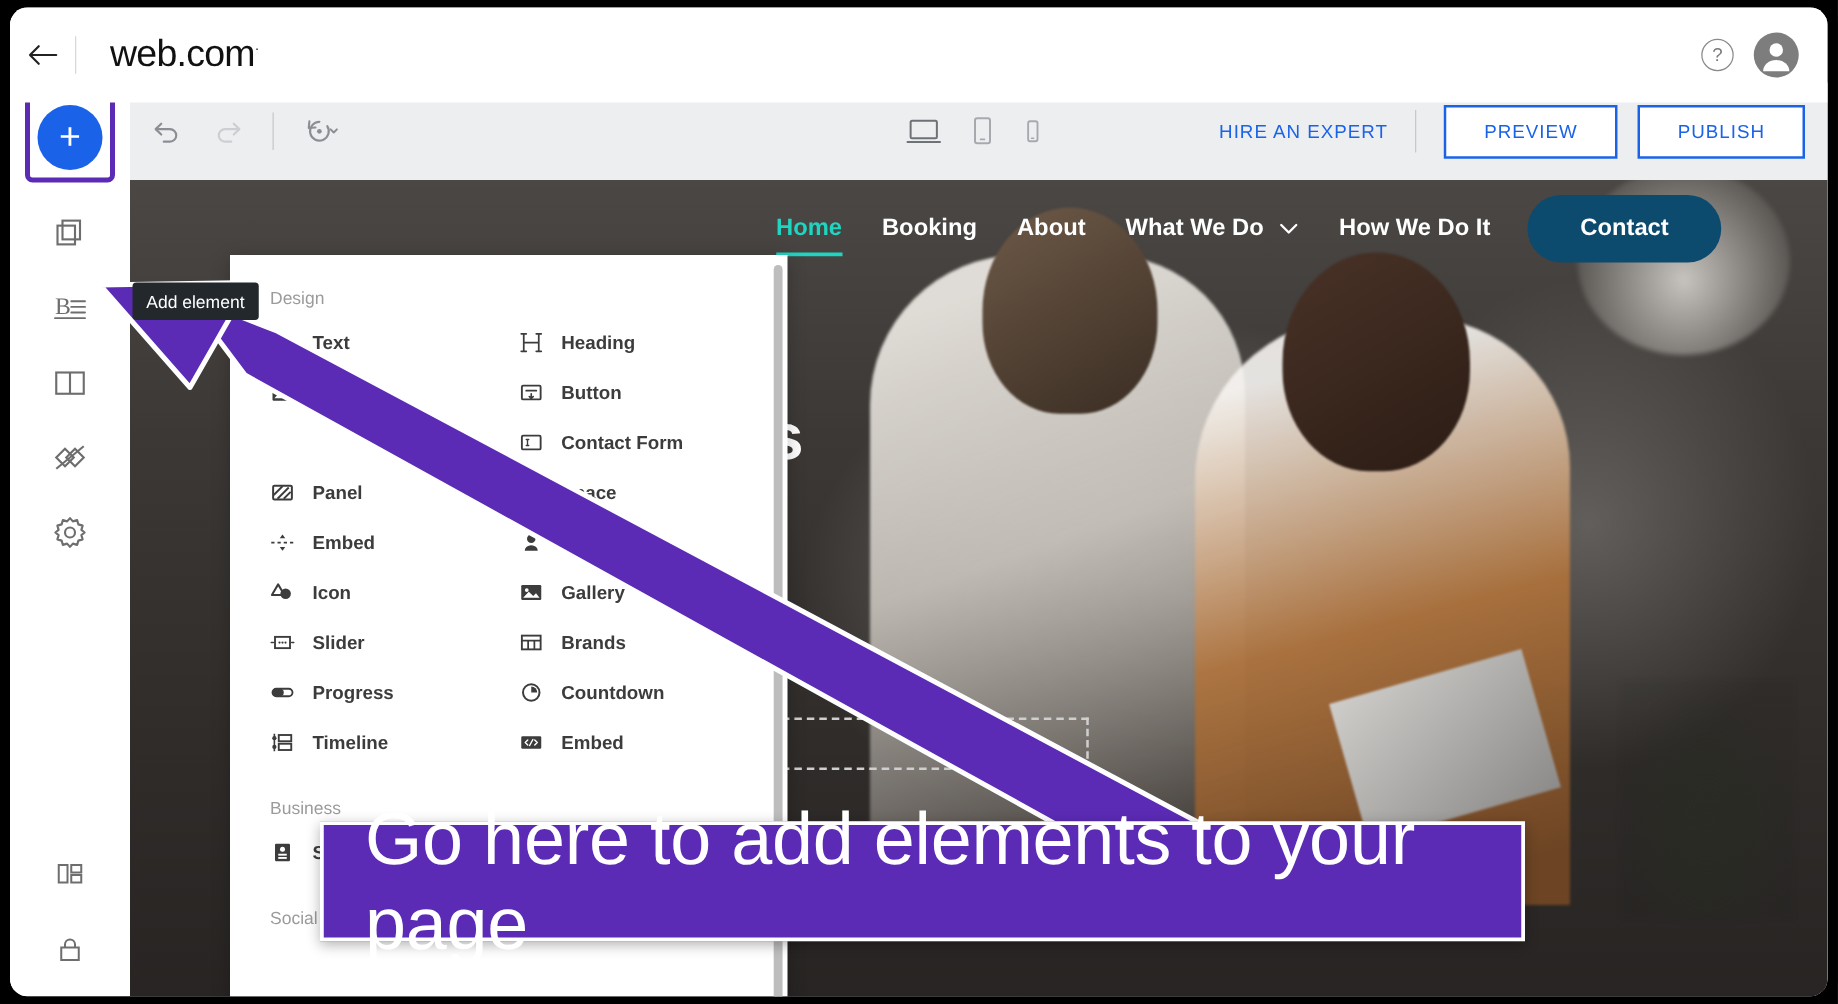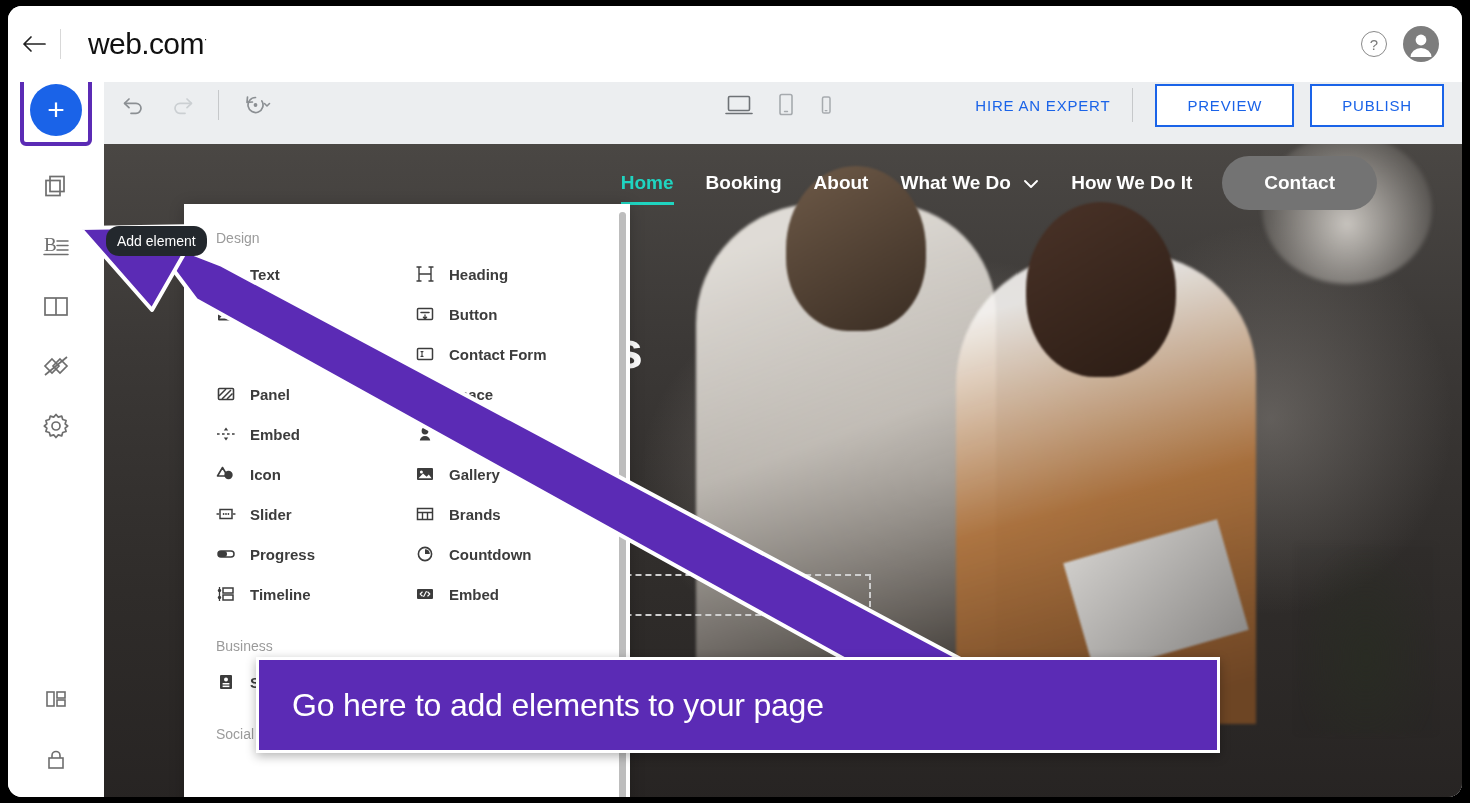--- a/index.html
+++ b/index.html
@@ -217,21 +217,21 @@
     cursor: pointer; position: relative; white-space: nowrap;
     font-family: "Liberation Sans", sans-serif;
   }
   .nav-item.active { color: #1fd4c0; }
   .nav-item.active::after {
     content: ''; position: absolute; left: 0; right: 0; bottom: -11px;
     height: 3px; background: #1fd4c0;
   }
   .nav-chev { display: inline-block; margin-left: 7px; }
   .nav-contact {
-    background: #737373; color: #fff;
+    background: #0c4a6e; color: #fff;
     font-size: 19px; font-weight: 700;
     padding: 16px 42px; margin-left: 30px; margin-right: 85px;
     cursor: pointer;
     border-radius: 27px;
   }
 
   
   .hero-copy {
     position: absolute; left: 300px; top: 180px; z-index: 4;
   }
@@ -307,36 +307,36 @@
   }
   .el.col2 { padding-left: 22px; }
   .el .ico { width: 20px; height: 20px; display:flex; align-items:center; justify-content:center; color:#4a4a4a; flex: 0 0 20px;}
   .el .count { margin-left: auto; padding-right: 18px; color: #5a5a5a; font-size: 14px; }
 
   
   .tooltip {
     position: absolute; left: 98px; top: 220px;
     background: #23282d; color: #ffffff;
     font-size: 14px; padding: 7px 11px;
-    border-radius: 13px; z-index: 60; white-space: nowrap;
+    border-radius: 3px; z-index: 60; white-space: nowrap;
   }
 
   
   .anno-arrow { position: absolute; left: 0; top: 0; width: 1470px; height: 803px; z-index: 55; pointer-events: none; }
   .anno-banner {
     position: absolute; left: 256px; top: 657px;
     width: 964px; height: 96px;
     background: #5b2bb5;
     border: 3px solid #ffffff;
     box-shadow: 0 3px 10px rgba(0,0,0,0.3);
     display: flex; align-items: center;
     z-index: 58;
   }
   .anno-text {
-    color: #ffffff; font-size: 32px; font-weight: 400;
+    color: #ffffff; font-size: 59px; font-weight: 400;
     padding-left: 33px; letter-spacing: -0.2px;
     font-family: "Liberation Sans", sans-serif;
   }
 </style>
 </head>
 <body>
 
 <div class="frame">
   <div class="screen">
 

